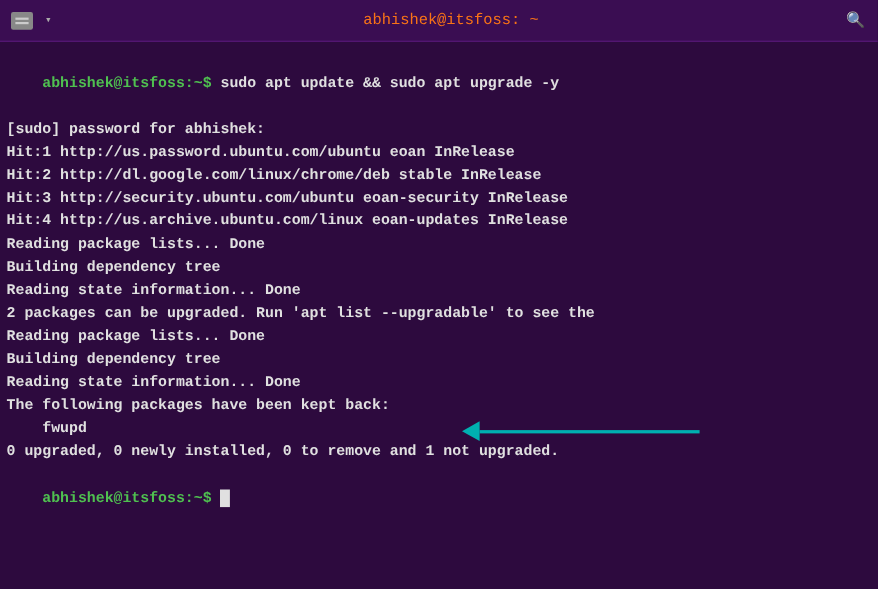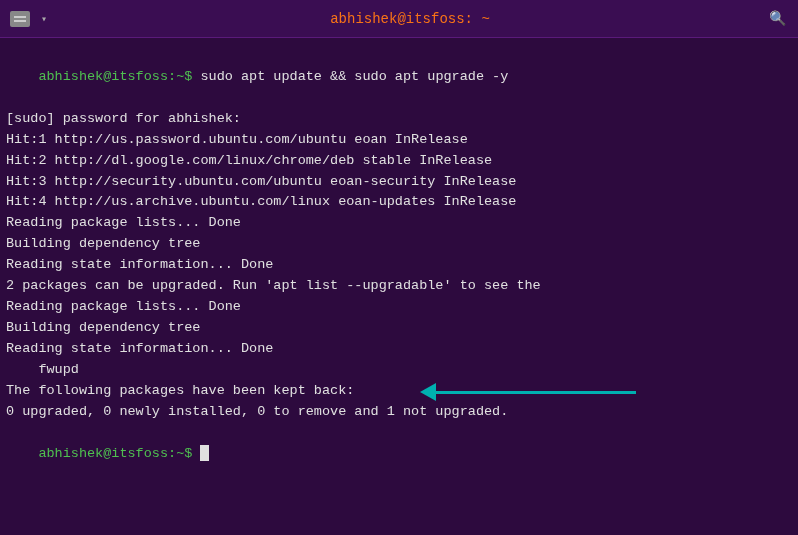--- a/index.html
+++ b/index.html
@@ -80,20 +80,21 @@
       font-size: 13.5px;
       line-height: 1.55;
       color: #e0e0e0;
       position: relative;
       overflow: hidden;
     }
 
     .line {
       white-space: pre;
       display: block;
+      font-weight: bold;
     }
 
     .green { color: #4fc050; }
     .white { color: #e0e0e0; }
 
     .cursor {
       display: inline-block;
       width: 9px;
       height: 16px;
       background: #e0e0e0;
@@ -155,22 +156,22 @@
   <span class="line white">Hit:2 http://dl.google.com/linux/chrome/deb stable InRelease</span>
   <span class="line white">Hit:3 http://security.ubuntu.com/ubuntu eoan-security InRelease</span>
   <span class="line white">Hit:4 http://us.archive.ubuntu.com/linux eoan-updates InRelease</span>
   <span class="line white">Reading package lists... Done</span>
   <span class="line white">Building dependency tree</span>
   <span class="line white">Reading state information... Done</span>
   <span class="line white">2 packages can be upgraded. Run 'apt list --upgradable' to see the</span>
   <span class="line white">Reading package lists... Done</span>
   <span class="line white">Building dependency tree</span>
   <span class="line white">Reading state information... Done</span>
+  <span class="line white">The following packages have been kept back:</span>
   <span class="line white">    fwupd</span>
-  <span class="line white">The following packages have been kept back:</span>
   <span class="line white">0 upgraded, 0 newly installed, 0 to remove and 1 not upgraded.</span>
 
   <span class="line">
     <span class="green">abhishek@itsfoss:~$&nbsp;</span><span class="cursor"></span>
   </span>
 
   <div class="arrow-container">
     <div class="arrow-head"></div>
     <div class="arrow-line"></div>
   </div>

